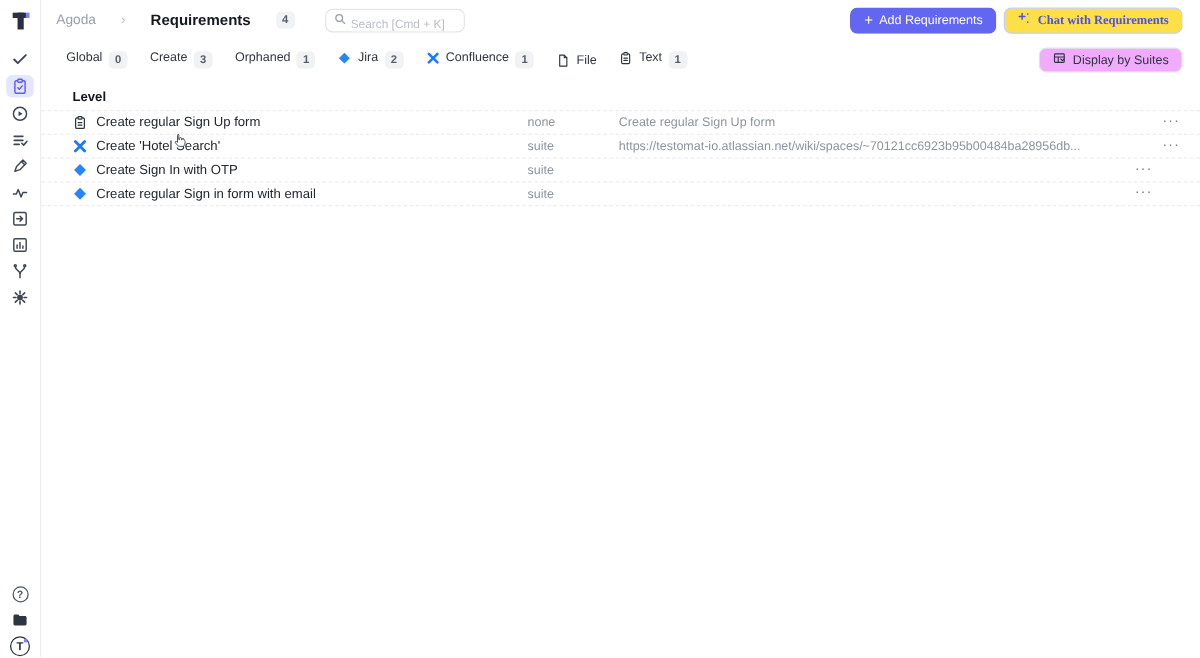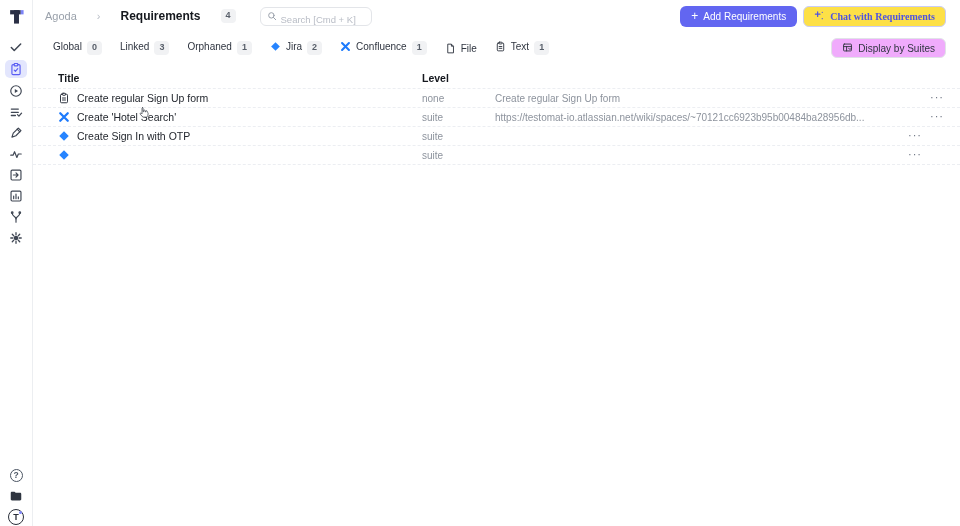--- a/index.html
+++ b/index.html
@@ -222,21 +222,21 @@
       </div>
     </div>
 
     <div class="filterbar">
       <div class="filters">
         <div class="filter-item">
           <span>Global</span>
           <span class="badge">0</span>
         </div>
         <div class="filter-item">
-          <span>Linked</span>
+          <span>Create</span>
           <span class="badge">3</span>
         </div>
         <div class="filter-item">
           <span>Orphaned</span>
           <span class="badge">1</span>
         </div>
         <div class="filter-item">
           <span>
             <svg width="11" height="11" viewBox="0 0 24 24">
                 <path d="M12 2.5l9.5 9.5-9.5 9.5L2.5 12z" fill="#2684ff"></path>
@@ -283,21 +283,20 @@
               <path d="M3.5 10h17M10 10v9.5"></path>
               <path d="M14.5 14.5l3 3 3-3" transform="translate(0 -1)"></path>
             </svg>
         </span>
         <span>Display by Suites</span>
       </button>
     </div>
 
     <div class="table">
       <div class="trow thead">
-        <div class="th">Title</div>
         <div class="th">Level</div>
         <div></div>
       </div>
 
       <div class="trow">
         <div class="cell-title">
           <span>
             <svg width="12" height="12" viewBox="0 0 24 24" fill="none" stroke="#2f3540" stroke-width="2" stroke-linecap="round" stroke-linejoin="round">
                 <rect x="5" y="4.5" width="14" height="17" rx="2"></rect>
                 <rect x="9" y="2.5" width="6" height="4" rx="1" fill="#fff"></rect>
@@ -338,20 +337,21 @@
         <div class="cell-menu">···</div>
       </div>
 
       <div class="trow">
         <div class="cell-title">
           <span>
             <svg width="12" height="12" viewBox="0 0 24 24">
                 <path d="M12 2.5l9.5 9.5-9.5 9.5L2.5 12z" fill="#2684ff"></path>
               </svg>
           </span>
+          <span>Create regular Sign in form with email</span>
         </div>
         <div class="cell-level">suite</div>
         <div class="cell-menu">···</div>
       </div>
     </div>
 
   </div>
 
   <div class="cursor">
     <svg width="14" height="15" viewBox="0 0 24 24">

